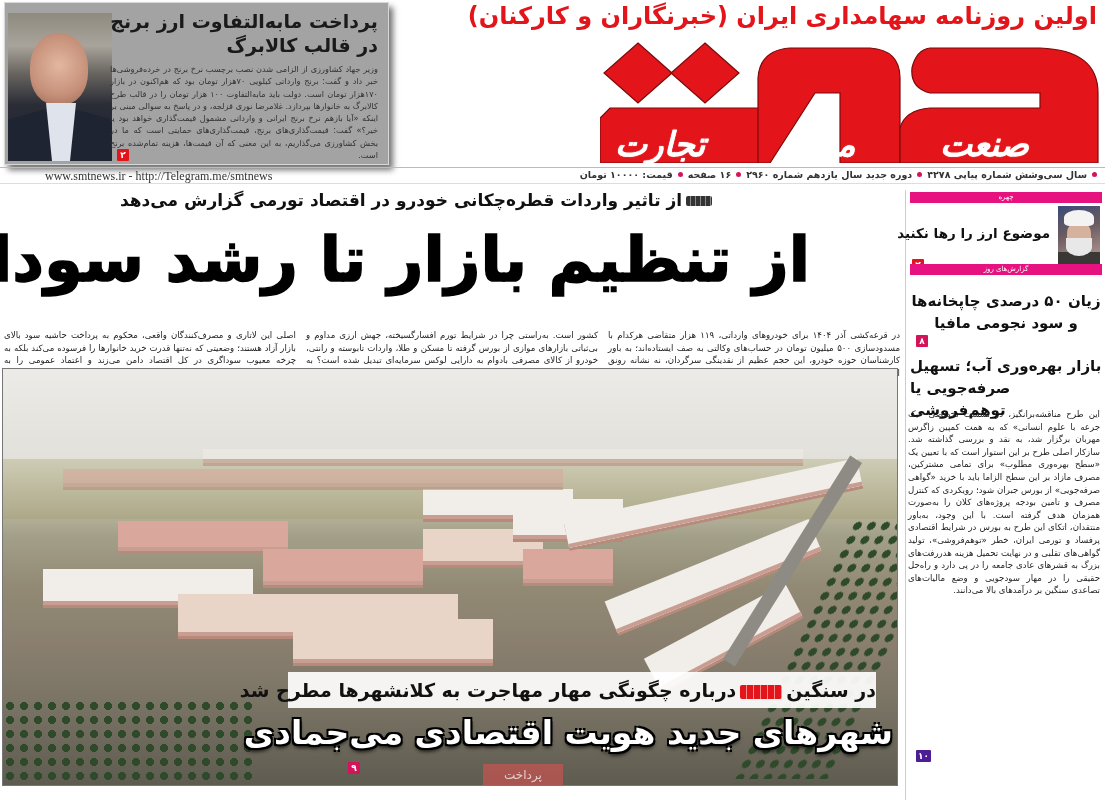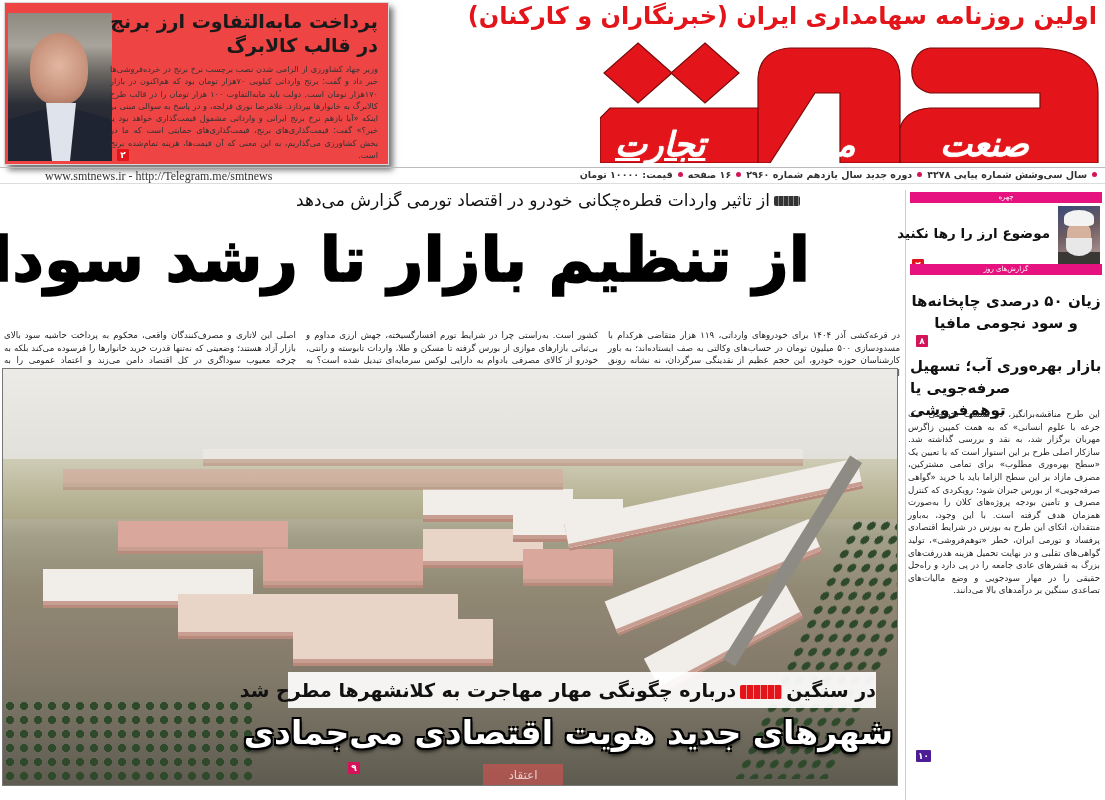--- a/index.html
+++ b/index.html
@@ -13,36 +13,36 @@
   .logo svg { width: 100%; height: 100%; }
   .logo-words { position: absolute; left: 0; top: 80px; width: 500px; height: 45px; }
   .logo-word { position: absolute; top: 6px; color: #ffffff; font-weight: bold; font-style: italic; font-size: 34px; direction: rtl; white-space: nowrap; text-shadow: 0 0 1px #fff; }
 
   .date-block { position: absolute; left: 470px; top: 85px; width: 130px; direction: rtl; text-align: right; }
   .weekday { font-size: 19px; color: #222; margin-bottom: 6px; padding-right: 2px; }
   .date-line { font-size: 11px; font-weight: bold; color: #222; line-height: 14px; display: flex; align-items: center; gap: 4px; direction: rtl; }
   .bullet { width: 5px; height: 5px; border-radius: 50%; background: #d4145a; display: inline-block; flex: none; }
 
   
-  .teaser { position: absolute; left: 4px; top: 2px; width: 385px; height: 163px; background: #ef4444; box-shadow: 4px 5px 6px rgba(0,0,0,0.55); border: 1px solid #d8d8d8; }
+  .teaser { position: absolute; left: 4px; top: 2px; width: 385px; height: 163px; background: #a3a3a3; box-shadow: 4px 5px 6px rgba(0,0,0,0.55); border: 1px solid #d8d8d8; }
   .teaser-photo { position: absolute; left: 3px; top: 10px; width: 104px; height: 148px; background: linear-gradient(180deg, #8f8a80 0%, #a9a49b 22%, #6b6762 40%, #2a2d36 62%, #1e2230 100%); overflow: hidden; }
   .teaser-photo .face { position: absolute; left: 22px; top: 20px; width: 58px; height: 72px; border-radius: 48% 48% 44% 44%; background: radial-gradient(circle at 50% 45%, #e2b7a1 0%, #c69079 60%, #9b6a57 100%); }
   .teaser-photo .shirt { position: absolute; left: 38px; top: 90px; width: 30px; height: 58px; background: #dfe4ec; clip-path: polygon(0 0, 100% 0, 80% 100%, 20% 100%); }
   .teaser-photo .jacket { position: absolute; left: 0; top: 96px; width: 104px; height: 52px; background: #1f2432; clip-path: polygon(0 20%, 36% 0, 50% 100%, 64% 0, 100% 20%, 100% 100%, 0 100%); }
   .teaser-title { position: absolute; right: 10px; top: 6px; width: 268px; font-size: 19px; font-weight: bold; line-height: 24px; color: #1a1a1a; direction: rtl; text-align: right; }
   .teaser-body { position: absolute; right: 10px; top: 60px; width: 268px; font-size: 8.2px; line-height: 12.3px; color: #333; direction: rtl; text-align: justify; }
   .page-tag { display: inline-block; min-width: 12px; height: 12px; padding: 0 2px; background: #d4145a; color: #fff; font-size: 9px; font-weight: bold; line-height: 12px; text-align: center; border-radius: 1px; }
   .teaser .page-tag { position: absolute; left: 112px; top: 146px; background: #e3151a; }
 
   .links-bar { position: absolute; left: 45px; top: 169px; font-family: "Liberation Serif", serif; font-size: 12px; color: #333; white-space: nowrap; }
   .issue-bar { position: absolute; right: 8px; top: 169px; font-size: 9.5px; font-weight: bold; color: #333; direction: rtl; white-space: nowrap; display: flex; gap: 5px; align-items: center; }
   .rule { position: absolute; left: 0; width: 1105px; height: 1px; background: #bbb; }
 
   
-  .kicker { position: absolute; left: 120px; top: 190px; width: 680px; text-align: right; direction: rtl; font-size: 17px; font-weight: normal; color: #111; white-space: nowrap; }
+  .kicker { position: absolute; left: 120px; top: 190px; width: 680px; text-align: left; direction: rtl; font-size: 17px; font-weight: bold; color: #111; white-space: nowrap; }
   .kicker .brand-mini { display: inline-block; width: 26px; height: 10px; margin-left: 4px; vertical-align: middle; background: repeating-linear-gradient(90deg, #333 0 4px, #888 4px 5px); border-radius: 2px; }
   .headline { position: absolute; left: 110px; top: 224px; width: 700px; text-align: center; direction: rtl; font-size: 62px; font-weight: 900; color: #000; letter-spacing: -1px; white-space: nowrap; line-height: 72px; font-family: "DejaVu Sans", sans-serif; -webkit-text-stroke: 1.5px #000; }
 
   .body-cols { position: absolute; left: 2px; top: 297px; width: 898px; height: 68px; }
   .col { position: absolute; top: 0; width: 292px; font-size: 8.6px; line-height: 12.6px; color: #222; direction: rtl; text-align: justify; margin-top: 32px; }
   .col-1 { right: 0; }
   .col-2 { right: 302px; }
   .col-3 { right: 604px; }
   .col-3 .page-tag { margin-top: 2px; }
 
@@ -95,21 +95,21 @@
         <polygon points="38,5 72,35 38,65 4,35"></polygon>
         <polygon points="105,5 139,35 105,65 71,35"></polygon>
         <path d="M0,80 L10,70 L165,70 L165,125 L0,125 Z"></path>
 
         <path d="M158,40 Q160,12 190,10 L270,10 Q300,12 300,40 L300,125 L240,125 L240,55 L215,55 L170,125 L158,125 Z"></path>
 
         <path d="M330,10 L440,10 Q498,12 498,55 L498,125 L300,125 L300,90 Q305,72 330,70 L440,70 L440,55 L330,55 Q310,50 312,30 Q316,12 330,10 Z"></path>
       </g>
     </svg>
     <div class="logo-words">
-      <span class="logo-word" style="left: 15px; text-decoration: underline;">تجارت</span>
+      <span class="logo-word" style="left: 15px;">تجارت</span>
       <span class="logo-word" style="left: 178px;">معدن</span>
       <span class="logo-word" style="left: 340px;">صنعت</span>
     </div>
   </div>
 
 
   <article class="teaser">
     <div class="teaser-photo">
       <div class="face"></div>
         <div class="jacket"></div>
@@ -169,21 +169,21 @@
   <div class="block white" style="left:200px; top:80px; width:600px; height:14px; opacity:.55;"></div>
   <div class="road" style="left:720px; top:290px; width:240px; height:14px; transform: rotate(-58deg);"></div>
   <div class="trees" style="left:790px; top:150px; width:100px; height:260px; transform: skewX(-25deg);"></div>
   <div class="trees" style="left:0px; top:330px; width:250px; height:90px;"></div>
 
   <div class="sub-caption">
     <span>در سنگین</span><span class="brand-red"></span><span>درباره چگونگی مهار مهاجرت به کلانشهرها مطرح شد</span>
   </div>
   <h2 class="photo-headline">شهرهای جدید هویت اقتصادی می‌جمادی</h2>
   <span class="page-tag">۹</span>
-  <div class="watermark">اعتقاد</div>
+  <div class="watermark">پرداخت</div>
 </section>
 
 <aside class="sidebar">
   <div class="section-bar" style="top:2px;">چهره</div>
   <div class="profile-card">
     <div class="profile-photo">
       <div class="robe"></div>
         <div class="face"></div>
         <div class="turban"></div>
         <div class="beard"></div>

